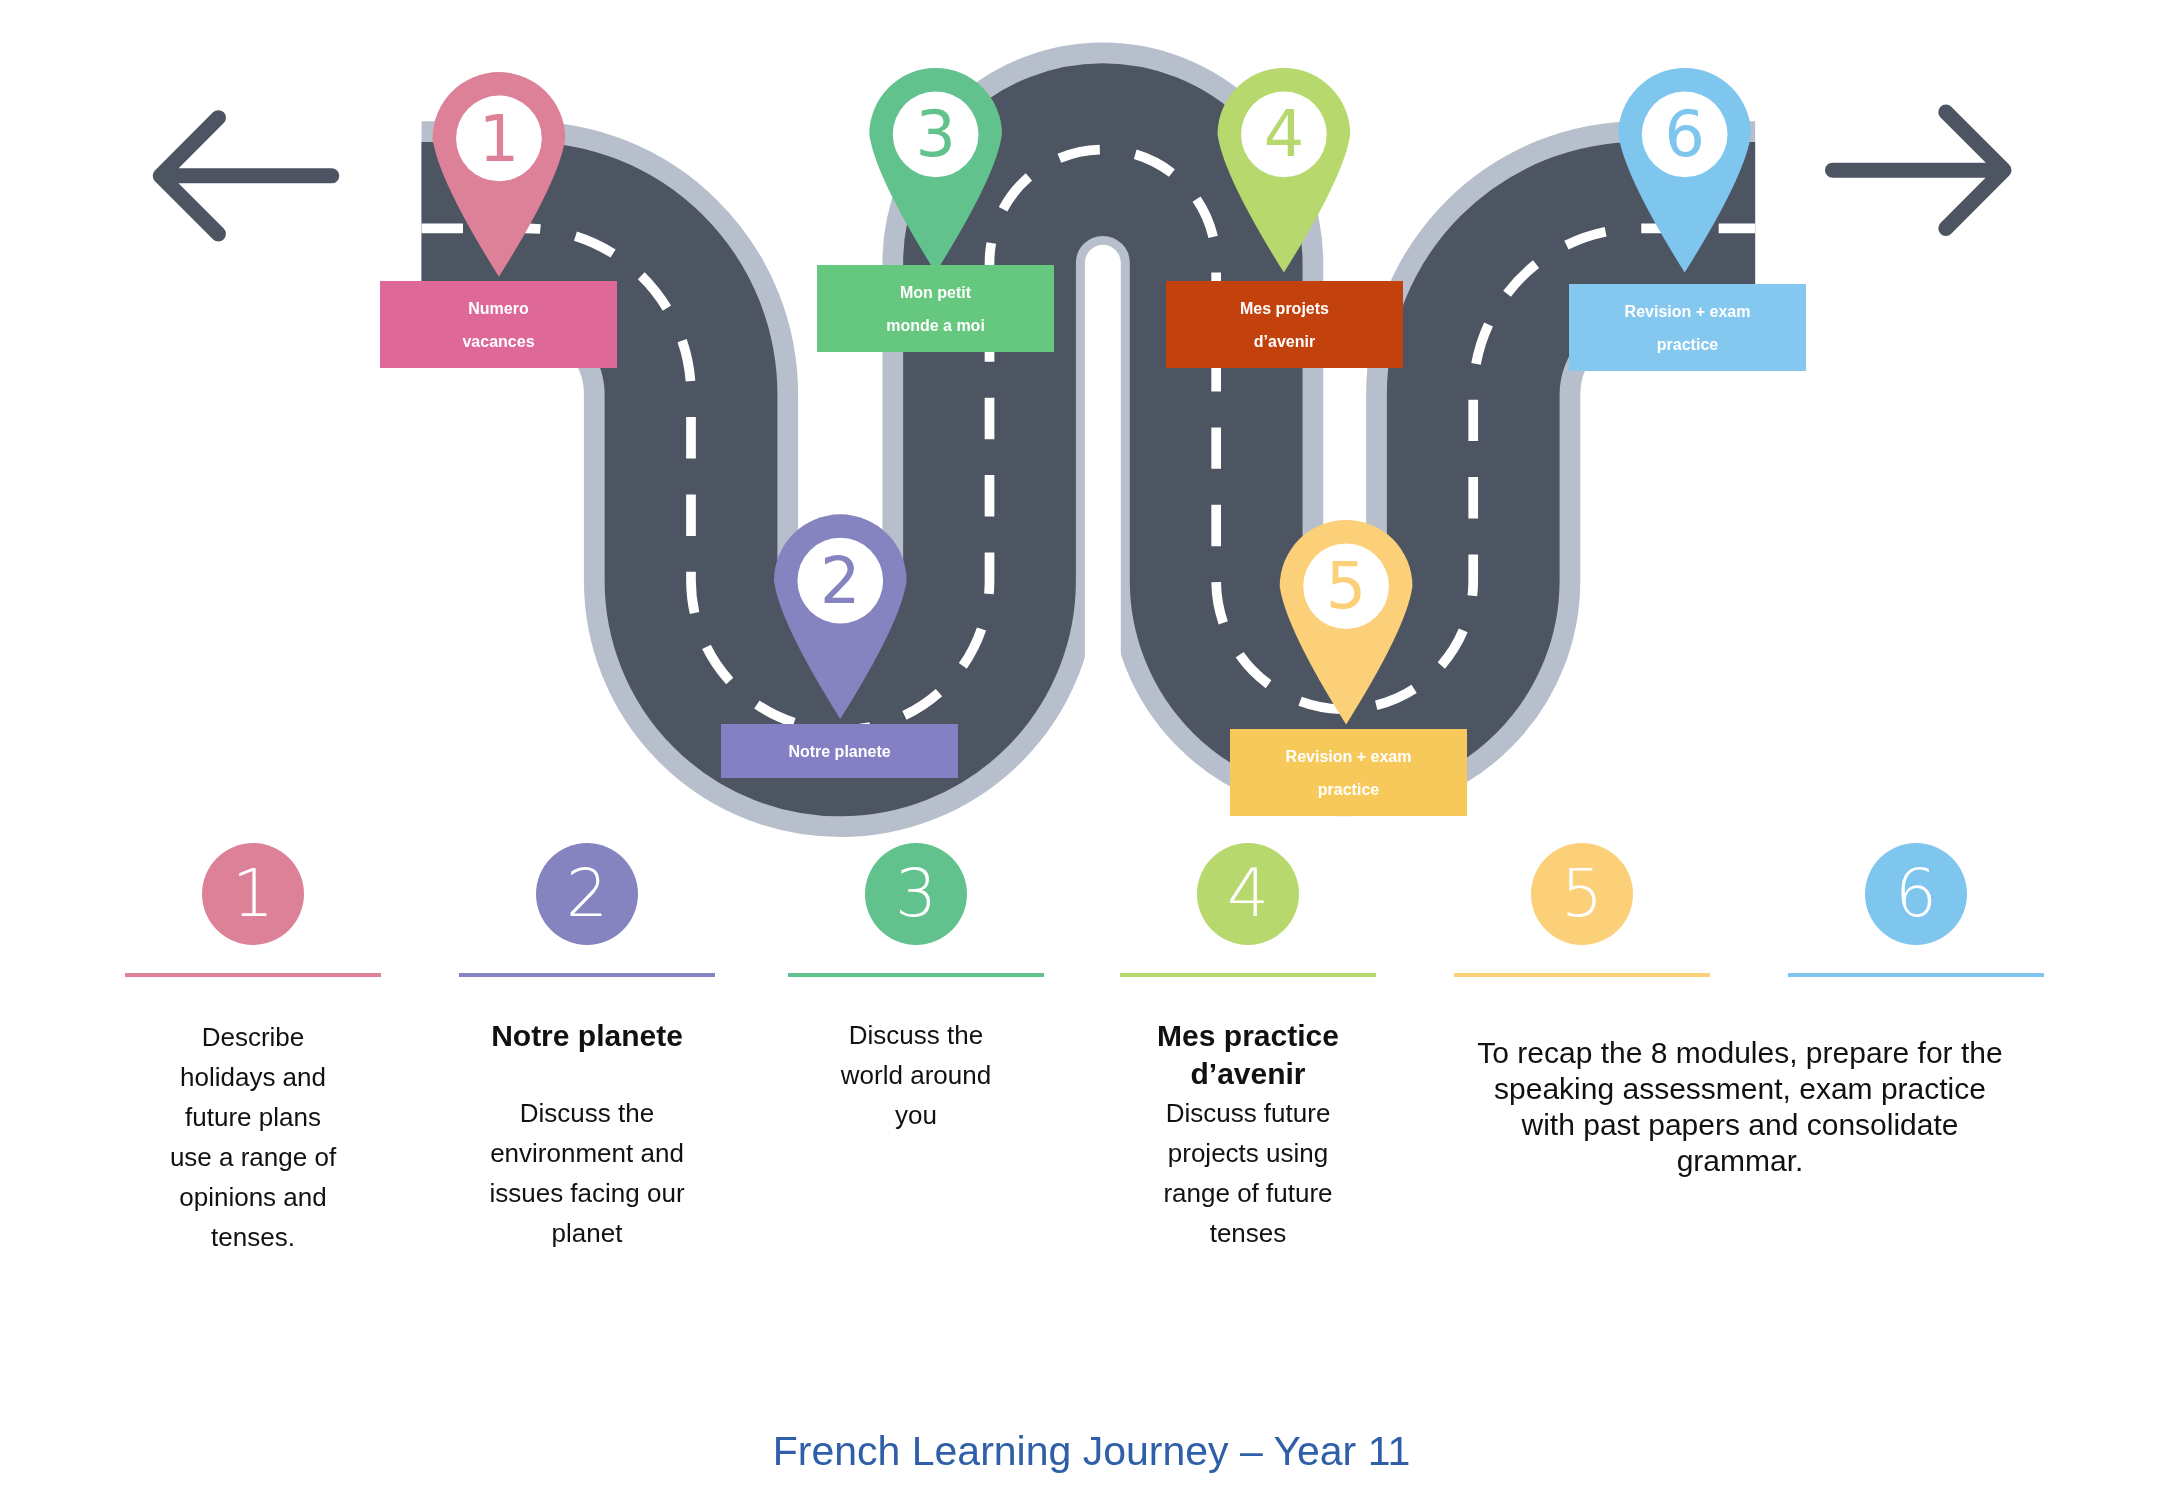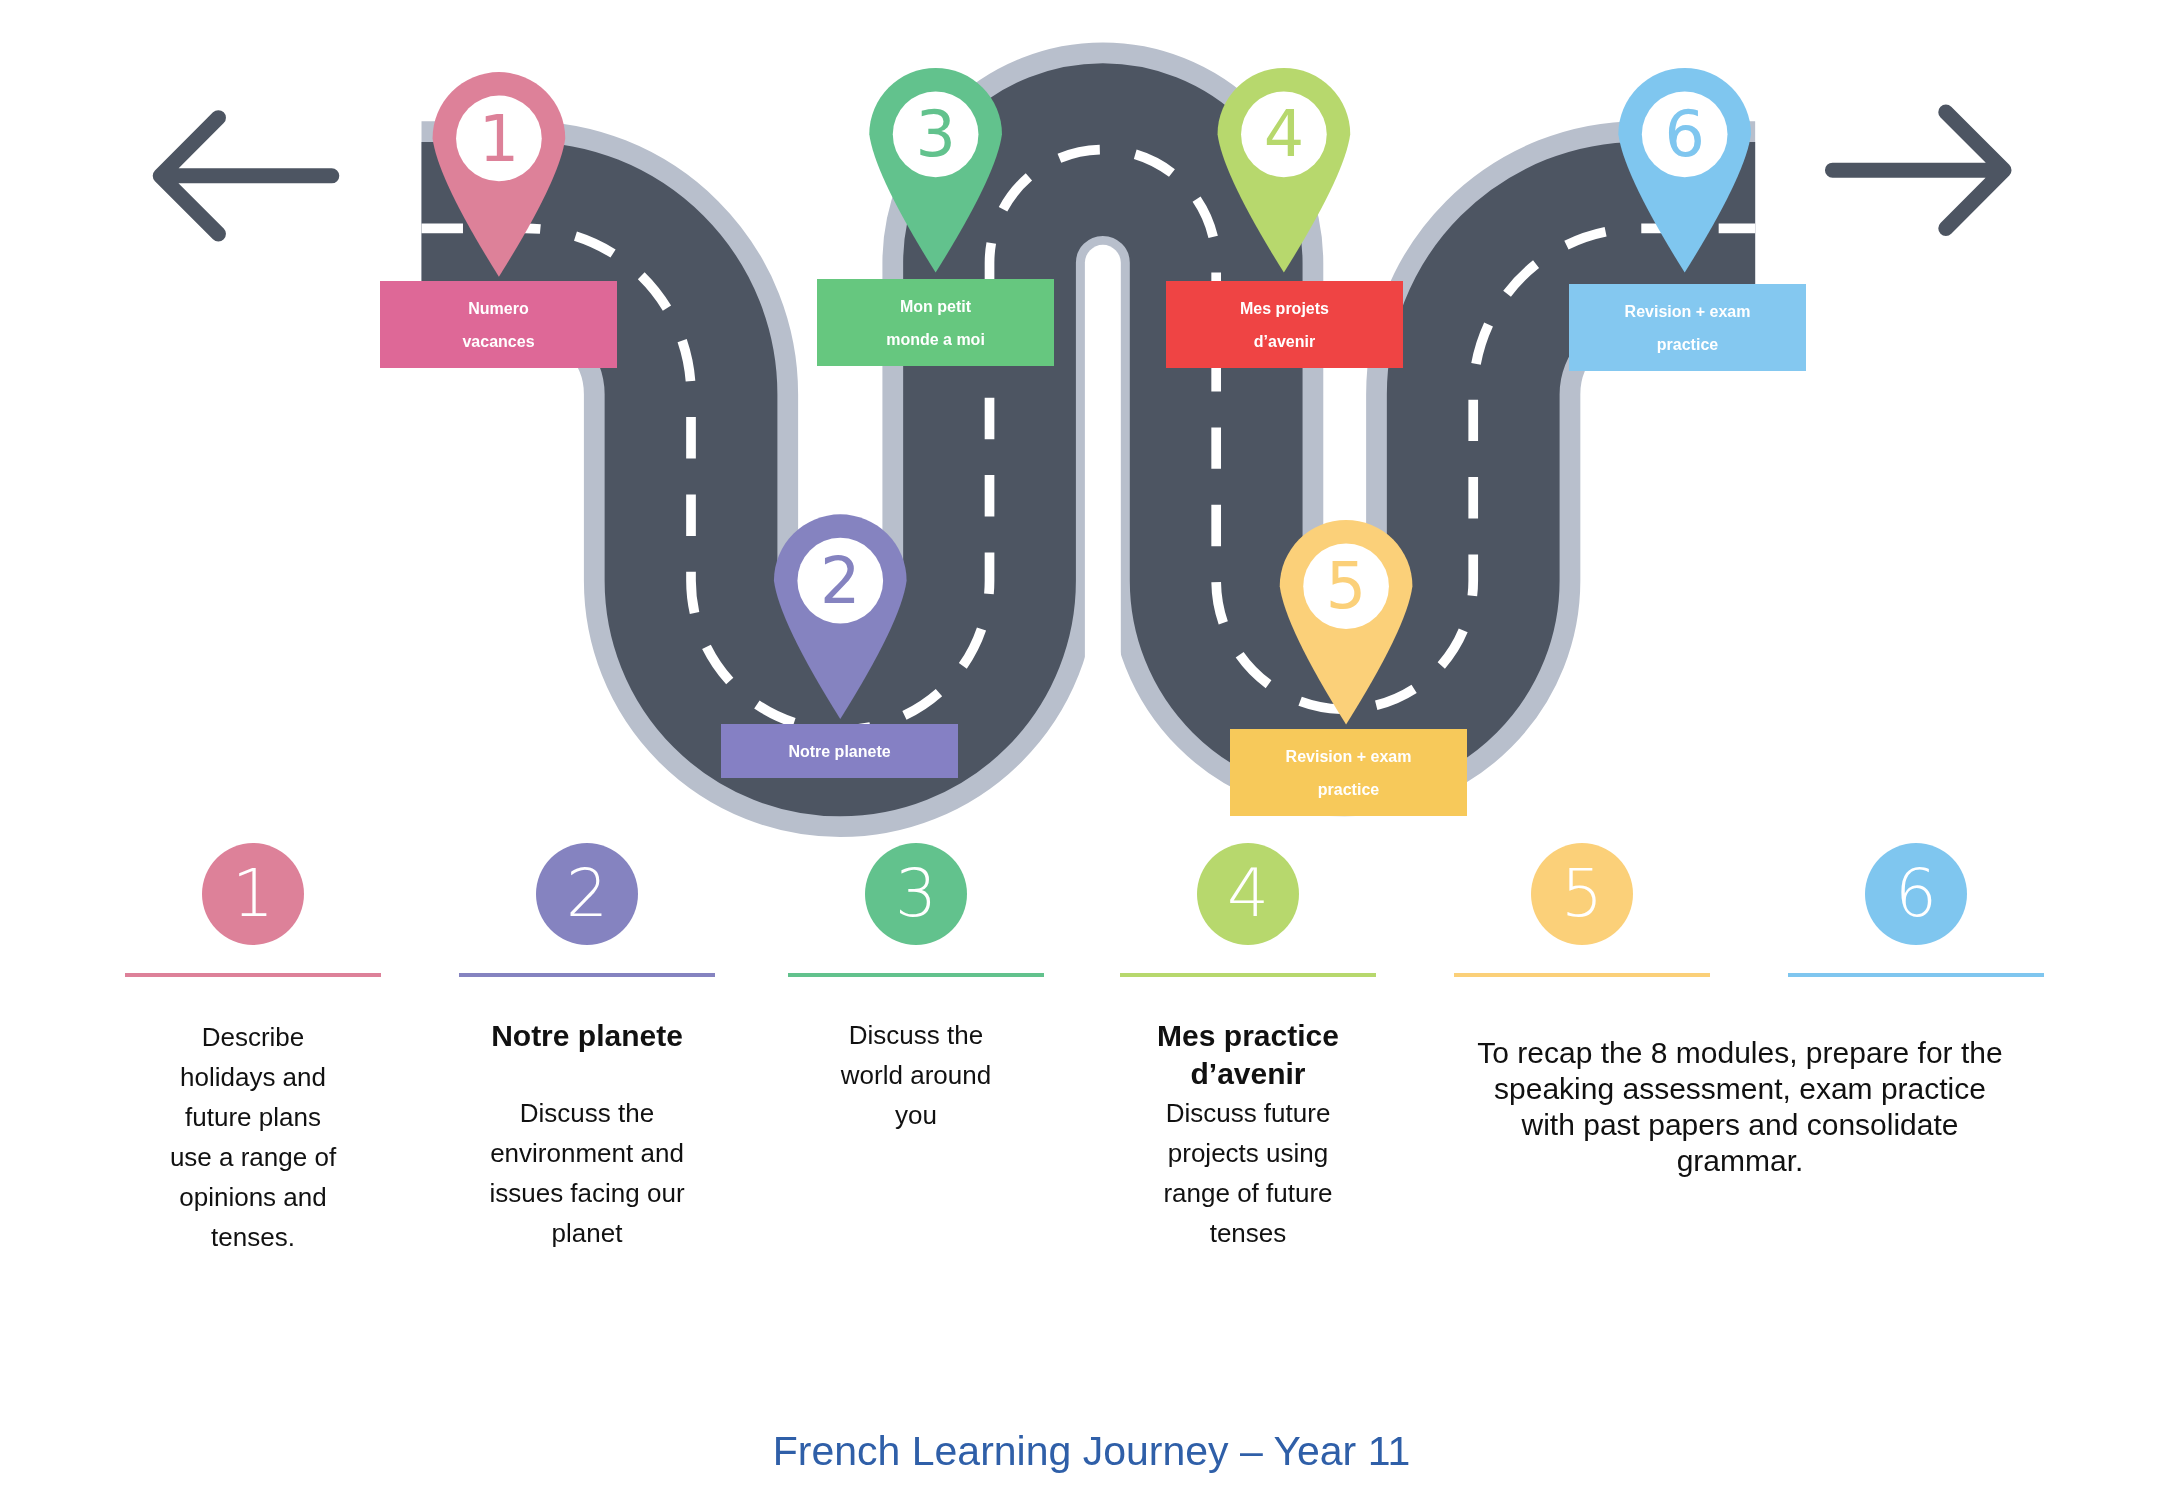--- a/index.html
+++ b/index.html
@@ -73,24 +73,24 @@
     </g>
 </svg>
 
 <div id="pin-labels">
     <div class="pin-label" style="left: 380px; top: 281px; width: 237px; height: 87px; background: rgb(222, 104, 151);">
       <span>Numero<br>vacances</span>
     </div>
     <div class="pin-label" style="left: 721px; top: 724px; width: 237px; height: 54px; background: rgb(133, 128, 196);">
       <span>Notre planete</span>
     </div>
-    <div class="pin-label" style="left: 817px; top: 279px; width: 237px; height: 87px; background: rgb(102, 199, 127);">
+    <div class="pin-label" style="left: 817px; top: 265px; width: 237px; height: 87px; background: rgb(102, 199, 127);">
       <span>Mon petit<br>monde a moi</span>
     </div>
-    <div class="pin-label" style="left: 1166px; top: 281px; width: 237px; height: 87px; background: #ef4444;">
+    <div class="pin-label" style="left: 1166px; top: 281px; width: 237px; height: 87px; background: #c2410c;">
       <span>Mes projets<br>d’avenir</span>
     </div>
     <div class="pin-label" style="left: 1230px; top: 729px; width: 237px; height: 87px; background: rgb(247, 201, 90);">
       <span>Revision + exam<br>practice</span>
     </div>
     <div class="pin-label" style="left: 1569px; top: 284px; width: 237px; height: 87px; background: rgb(132, 200, 240);">
       <span>Revision + exam<br>practice</span>
     </div>
   </div>
 

